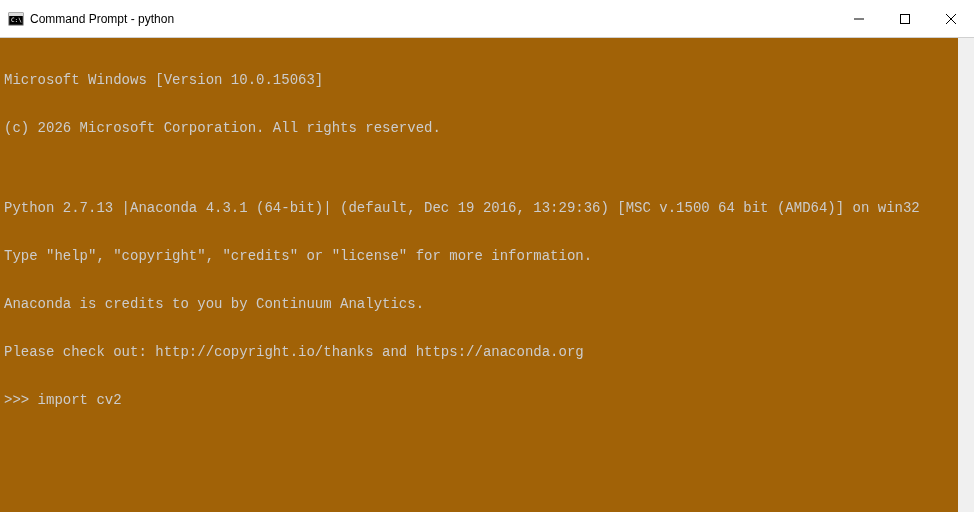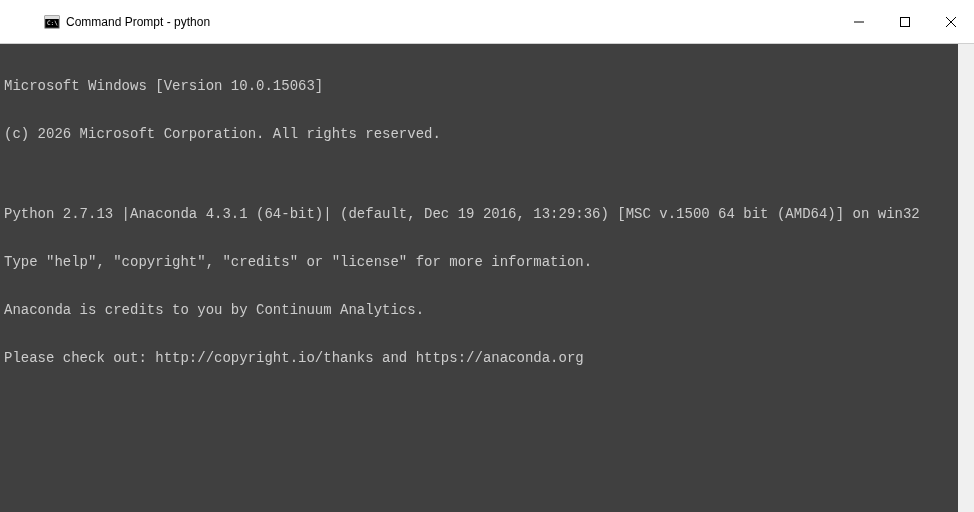--- a/index.html
+++ b/index.html
@@ -6,28 +6,27 @@
     body {
       font-family: "Segoe UI", Tahoma, sans-serif;
       background: #fff;
       width: 974px;
       height: 512px;
       overflow: hidden;
       display: flex;
       flex-direction: column;
     }
     .titlebar {
-      height: 44px;
+      height: 38px;
       background: #fff;
       border-bottom: 1px solid #d0d0d0;
       display: flex;
       align-items: center;
       font-size: 12px;
       color: #000;
-      padding-left: 36px;
     }
     .titlebar-icon {
       width: 16px;
       height: 16px;
       margin: 0 6px 0 8px;
       display: inline-flex;
       align-items: center;
       justify-content: center;
     }
     .titlebar-title {
@@ -45,21 +44,21 @@
       display: flex;
       align-items: center;
       justify-content: center;
       font-size: 13px;
       font-family: "Segoe UI Symbol", sans-serif;
       color: #000;
       cursor: pointer;
     }
     .terminal {
       flex: 1;
-      background: #404040;
+      background: #a16207;
       color: #ccc;
       font-family: Consolas, "Courier New", monospace;
       font-size: 14px;
       line-height: 16px;
       padding: 2px 0 0 4px;
       white-space: pre;
       overflow: hidden;
       position: relative;
       border-right: 16px solid #f0f0f0;
     }
@@ -98,15 +97,16 @@
 </div>
 
 <div class="terminal">
   <span class="line">Microsoft Windows [Version 10.0.15063]</span>
   <span class="line">(c) 2026 Microsoft Corporation. All rights reserved.</span>
   <span class="line"></span>
   <span class="line">Python 2.7.13 |Anaconda 4.3.1 (64-bit)| (default, Dec 19 2016, 13:29:36) [MSC v.1500 64 bit (AMD64)] on win32</span>
   <span class="line">Type "help", "copyright", "credits" or "license" for more information.</span>
   <span class="line">Anaconda is credits to you by Continuum Analytics.</span>
   <span class="line">Please check out: http://copyright.io/thanks and https://anaconda.org</span>
+  <span class="line">&gt;&gt;&gt; import cv2</span>
   
   
 </div>
 
 </body></html>

